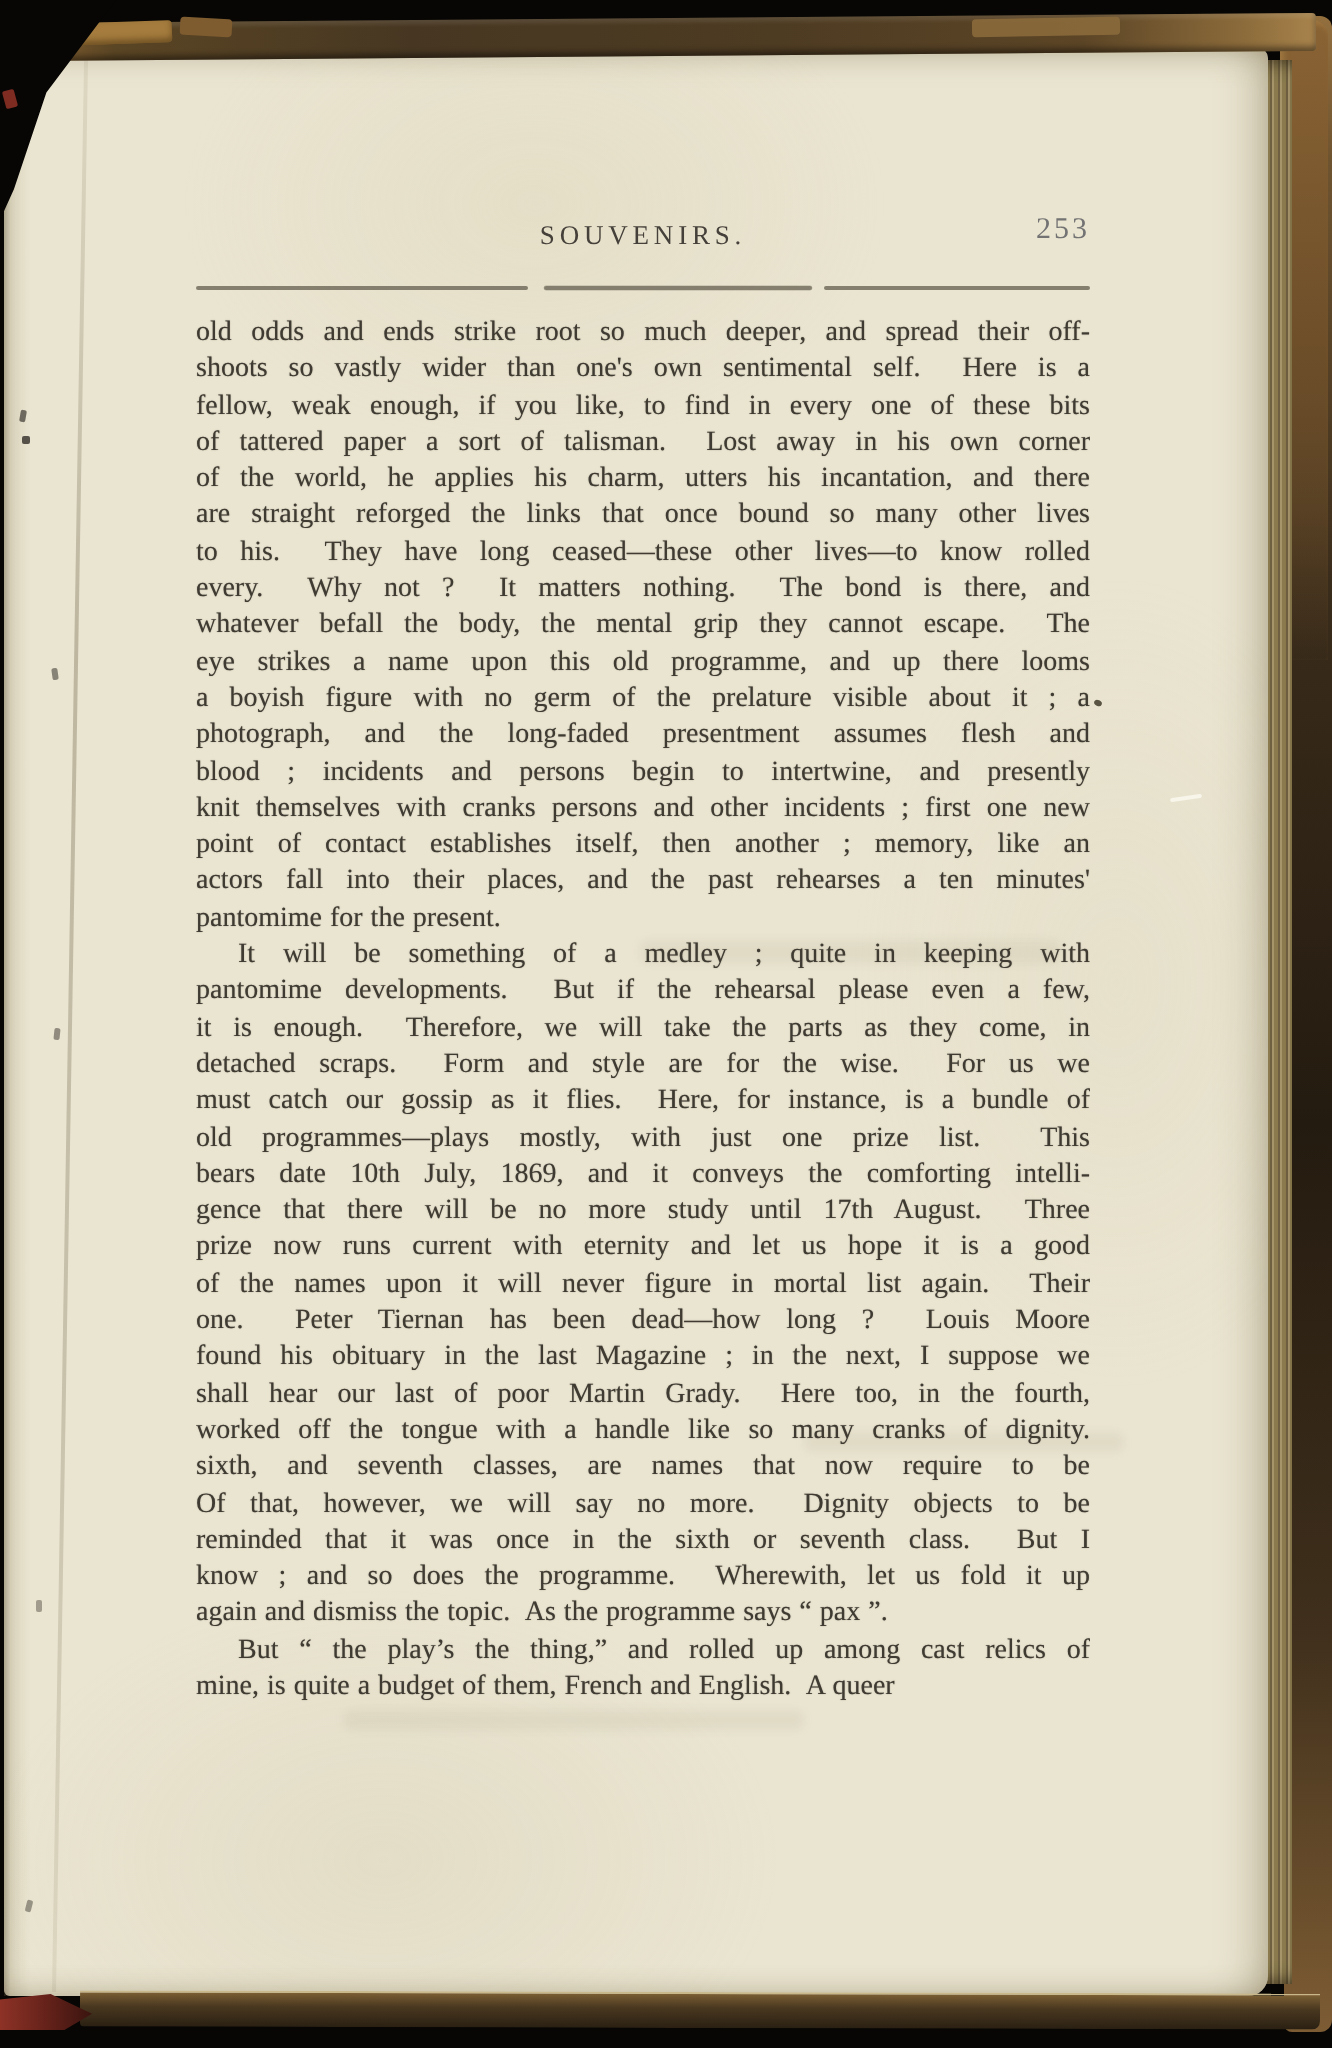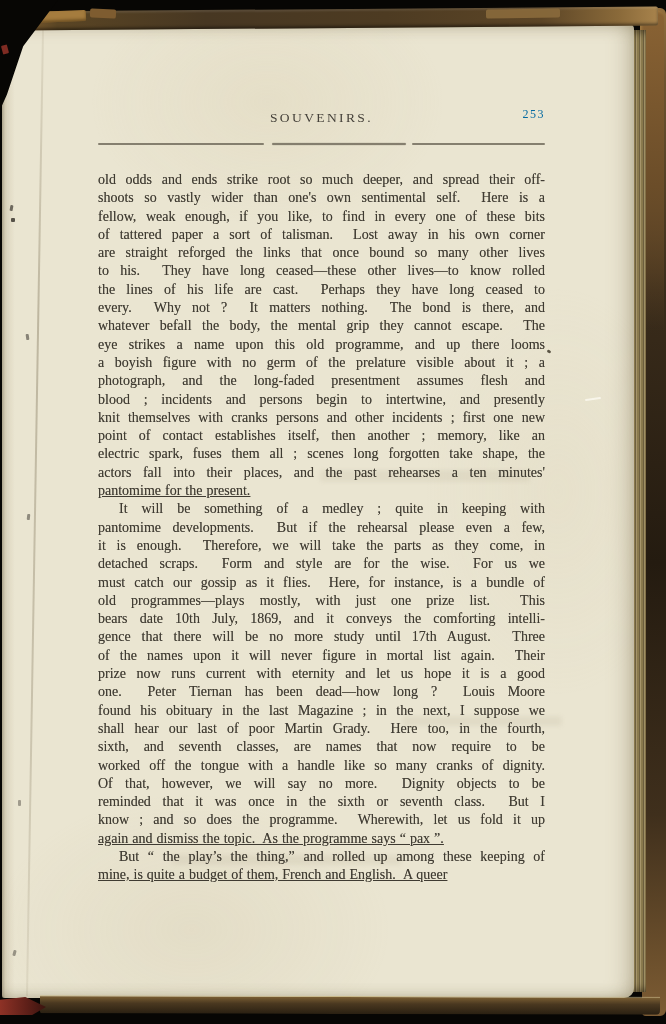--- a/index.html
+++ b/index.html
@@ -70,31 +70,31 @@
   .ink-speck{position:absolute;left:545px;top:326px;width:4px;height:3px;background:#5a5444;
     border-radius:50%;transform:rotate(25deg);}
   .scratch{position:absolute;left:583px;top:374px;width:16px;height:2px;
     background:rgba(250,248,238,.85);transform:rotate(-8deg);border-radius:1px;}
 
   
   .text-block{position:absolute;left:96px;top:86px;width:447px;color:#3f3b32;}
   .hdr{position:relative;height:22px;}
   .hdr-title{position:absolute;left:0;right:0;text-align:center;
     font-size:13.5px;letter-spacing:2.4px;color:#45413a;}
-  .hdr-num{position:absolute;right:0;top:-3px;font-size:12px;letter-spacing:1.5px;color:#0369a1;}
+  .hdr-num{position:absolute;right:0;top:-3px;font-size:15px;letter-spacing:1.5px;color:#737373;}
   .rule{margin-top:11px;height:2px;display:flex;}
   .rule span{display:block;height:1.7px;background:rgba(108,101,86,.8);border-radius:1px;}
   .r1{width:166px;margin-right:8px;}
   .r2{width:134px;margin-right:6px;box-shadow:0 0 0 .2px rgba(108,101,86,.4);}
   .r3{width:133px;}
-  .body{margin-top:26px;font-size:14px;line-height:18.3px;word-spacing:0.5px;
+  .body{margin-top:13px;font-size:14px;line-height:18.3px;word-spacing:0.5px;
     text-shadow:0 0 .6px rgba(63,59,50,.55);}
   .line{text-align:justify;text-align-last:justify;white-space:pre-wrap;
     height:18.3px;overflow:hidden;}
-  .line.last{text-align-last:left;text-decoration:underline;}
+  .line.last{text-align-last:left;}
   .line.indent{text-indent:21px;}
 
   
   .corner-black{position:absolute;left:0;top:0;width:58px;height:110px;background:#070604;
     clip-path:polygon(0 0,100% 0,40% 42%,12% 86%,0 100%);}
   .speck-red-top{position:absolute;left:2px;top:45px;width:6px;height:9px;background:#7e2b22;
     transform:rotate(-15deg);border-radius:1px;}
   .speck-red-bottom{position:absolute;left:0;top:997px;width:46px;height:18px;
     background:linear-gradient(90deg,#8e3226,#5d1f18 60%,#3a140f);
     clip-path:polygon(0 15%,55% 0,100% 55%,70% 100%,0 100%);}
@@ -132,54 +132,53 @@
       <div class="rule">
         <span class="r1"></span>
         <span class="r2"></span>
         <span class="r3"></span>
       </div>
       <div class="body">
           <div class="line">old odds and ends strike root so much deeper, and spread their off-</div>
           <div class="line">shoots so vastly wider than one's own sentimental self.  Here is a</div>
           <div class="line">fellow, weak enough, if you like, to find in every one of these bits</div>
           <div class="line">of tattered paper a sort of talisman.  Lost away in his own corner</div>
+          <div class="line">of the world, he applies his charm, utters his incantation, and there</div>
           <div class="line">are straight reforged the links that once bound so many other lives</div>
           <div class="line">to his.  They have long ceased—these other lives—to know rolled</div>
-          <div class="line">the lines of his life are cast.  Perhaps they have long ceased to</div>
           <div class="line">every.  Why not ?  It matters nothing.  The bond is there, and</div>
           <div class="line">whatever befall the body, the mental grip they cannot escape.  The</div>
           <div class="line">eye strikes a name upon this old programme, and up there looms</div>
           <div class="line">a boyish figure with no germ of the prelature visible about it ; a</div>
           <div class="line">photograph, and the long-faded presentment assumes flesh and</div>
           <div class="line">blood ; incidents and persons begin to intertwine, and presently</div>
           <div class="line">knit themselves with cranks persons and other incidents ; first one new</div>
           <div class="line">point of contact establishes itself, then another ; memory, like an</div>
-          <div class="line">electric spark, fuses them all ; scenes long forgotten take shape, the</div>
           <div class="line">actors fall into their places, and the past rehearses a ten minutes'</div>
           <div class="line last">pantomime for the present.</div>
           <div class="line indent">It will be something of a medley ; quite in keeping with</div>
           <div class="line">pantomime developments.  But if the rehearsal please even a few,</div>
           <div class="line">it is enough.  Therefore, we will take the parts as they come, in</div>
           <div class="line">detached scraps.  Form and style are for the wise.  For us we</div>
           <div class="line">must catch our gossip as it flies.  Here, for instance, is a bundle of</div>
           <div class="line">old programmes—plays mostly, with just one prize list.  This</div>
           <div class="line">bears date 10th July, 1869, and it conveys the comforting intelli-</div>
           <div class="line">gence that there will be no more study until 17th August.  Three</div>
+          <div class="line">prize now runs current with eternity and let us hope it is a good</div>
           <div class="line">of the names upon it will never figure in mortal list again.  Their</div>
-          <div class="line">prize now runs current with eternity and let us hope it is a good</div>
           <div class="line">one.  Peter Tiernan has been dead—how long ?  Louis Moore</div>
           <div class="line">found his obituary in the last Magazine ; in the next, I suppose we</div>
           <div class="line">shall hear our last of poor Martin Grady.  Here too, in the fourth,</div>
+          <div class="line">worked off the tongue with a handle like so many cranks of dignity.</div>
           <div class="line">sixth, and seventh classes, are names that now require to be</div>
-          <div class="line">worked off the tongue with a handle like so many cranks of dignity.</div>
           <div class="line">Of that, however, we will say no more.  Dignity objects to be</div>
           <div class="line">reminded that it was once in the sixth or seventh class.  But I</div>
           <div class="line">know ; and so does the programme.  Wherewith, let us fold it up</div>
           <div class="line last">again and dismiss the topic.  As the programme says “ pax ”.</div>
-          <div class="line indent">But “ the play’s the thing,” and rolled up among these keeping of</div>
+          <div class="line indent">But “ the play’s the thing,” and rolled up among cast relics of</div>
           <div class="line last">mine, is quite a budget of them, French and English.  A queer</div>
         </div>
     </div>
   </div>
 
   <div class="cover-top"></div>
   <div class="torn-a"></div>
   <div class="torn-b"></div>
   <div class="torn-c"></div>
   <div class="cover-bottom"></div>

